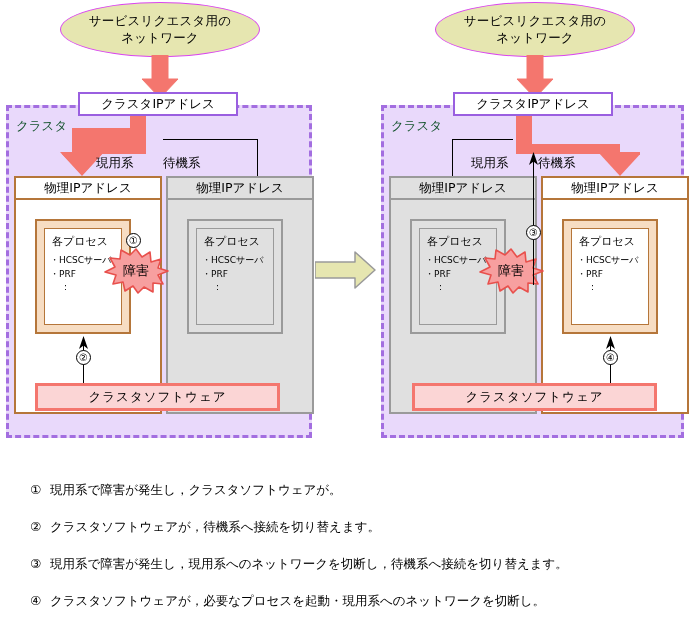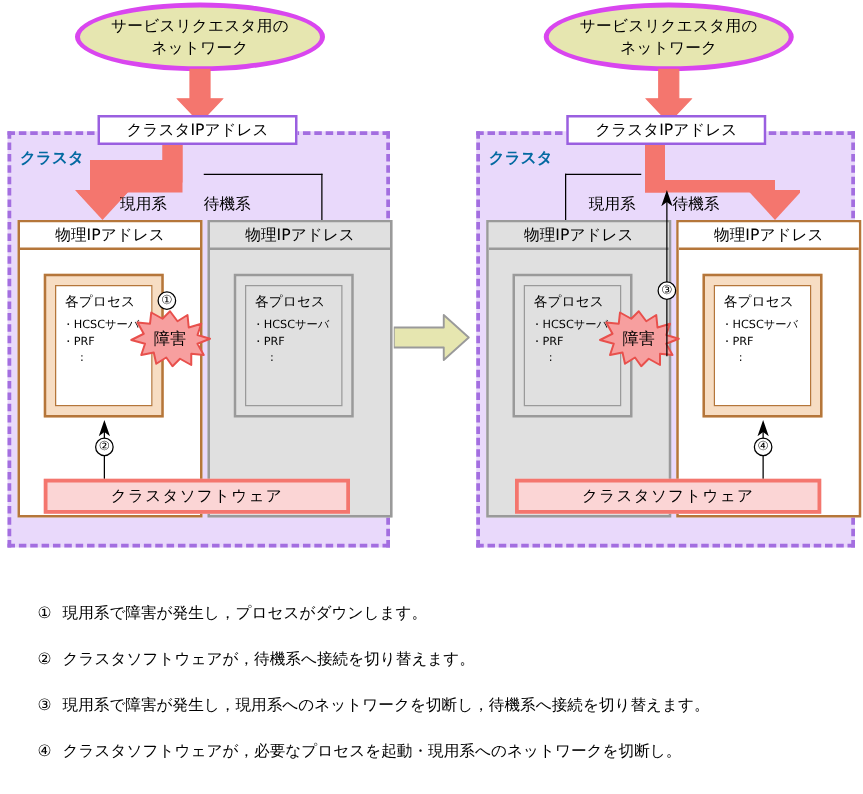--- a/index.html
+++ b/index.html
@@ -14,39 +14,38 @@
     overflow: hidden;
   }
   #stage { position: absolute; left:0; top:0; width:690px; height:635px; }
 
   
   .abs { position: absolute; box-sizing: border-box; }
 
   
   .net-ellipse {
     background: #e6e6b0;
-    border: 4px solid #d946ef;
+    border: 1px solid #d946ef;
     border-radius: 50%;
     display: flex; flex-direction: column;
     align-items: center; justify-content: center;
     font-size: 12.5px; line-height: 1.35;
     text-align: center;
     letter-spacing: .2px;
   }
 
   
   .cluster-region {
     background: #e9d9fb;
     border: 3px dashed #a36ee0;
   }
   .cluster-label {
     font-size: 12.5px;
-    color: #0369a1;
-    white-space: nowrap;
-    font-weight: bold;
+    color: #14532d;
+    white-space: nowrap;
   }
 
   
   .cluster-ip {
     background: #ffffff;
     border: 2px solid #9a5fe0;
     display: flex; align-items: center; justify-content: center;
     font-size: 12.5px;
     white-space: nowrap;
   }
@@ -319,21 +318,21 @@
   </div>
   <div class="abs step-marker" style="left:603px; top:350px;">④</div>
 
   <div class="abs cluster-sw" style="left:412px; top:383px; width:245px; height:28px;">
     <span>クラスタソフトウェア</span>
   </div>
 
   <div class="legend">
     <div class="legend-row">
       <span class="legend-num">①</span>
-      <span class="legend-text">現用系で障害が発生し，プロセスがダウンします。</span>
+      <span class="legend-text">現用系で障害が発生し，クラスタソフトウェアが。</span>
     </div>
     <div class="legend-row">
       <span class="legend-num">②</span>
       <span class="legend-text">クラスタソフトウェアが，待機系へ接続を切り替えます。</span>
     </div>
     <div class="legend-row">
       <span class="legend-num">③</span>
       <span class="legend-text">現用系で障害が発生し，現用系へのネットワークを切断し，待機系へ接続を切り替えます。</span>
     </div>
     <div class="legend-row">

